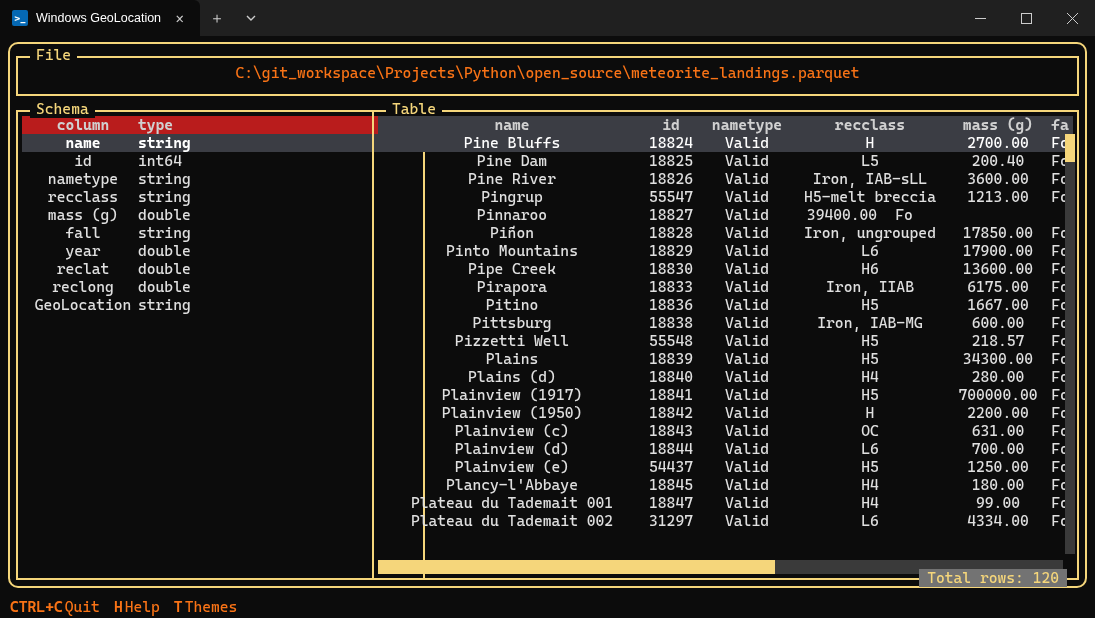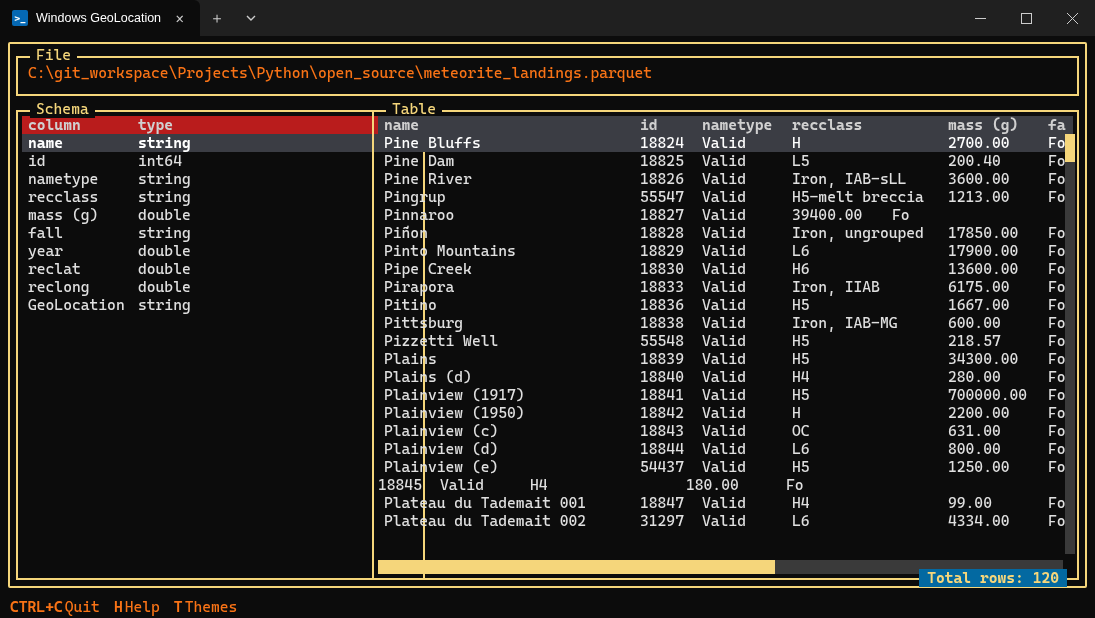--- a/index.html
+++ b/index.html
@@ -50,24 +50,25 @@
   
   .term {
     background:#0c0c0c;
     width:100%;
     height:calc(100% - 36px);
     padding: 6px 8px 4px 8px;
     position:relative;
   }
   .outer-border {
     border:2px solid #f5d67b;
-    border-radius:2px;
+    border-radius:10px;
     width:100%;
     height:calc(100% - 26px);
     position:relative;
+    text-align:center;
   }
 
   
   .panel {
     position:absolute;
     border:2px solid #f5d67b;
   }
   .panel-title {
     position:absolute;
     top:-12px;
@@ -133,24 +134,24 @@
     position:absolute; left:4px; right:14px; bottom:4px; height:14px;
     background:#3a3a3a;
   }
   .table-thumb-h {
     position:absolute; left:0; width:58%; height:100%;
     background:#f5d67b;
   }
 
   .total-rows {
     position:absolute; right:18px; bottom:-1px;
-    background:#0369a1;
+    background:#737373;
     color:#f5d67b;
     padding:0 8px;
-    font-weight:bold;
+    font-weight:normal;
   }
   .statusbar {
     position:absolute; left:10px; bottom:2px;
     color:#ccc; font-family:"Cascadia Mono",monospace;
   }
   .statusbar .key { color:#f97316; font-weight:bold; margin-right:2px; }
   .statusbar .lbl { color:#f97316; margin-right:14px;text-align:center; }
 </style>
 </head>
 <body>
@@ -272,23 +273,23 @@
             <div class="table-row"><span class="tcol-name">Pipe Creek</span><span class="tcol-id">18830</span><span class="tcol-nt">Valid</span><span class="tcol-rc">H6</span><span class="tcol-mass">13600.00</span><span class="tcol-fall">Fo</span></div>
             <div class="table-row"><span class="tcol-name">Pirapora</span><span class="tcol-id">18833</span><span class="tcol-nt">Valid</span><span class="tcol-rc">Iron, IIAB</span><span class="tcol-mass">6175.00</span><span class="tcol-fall">Fo</span></div>
             <div class="table-row"><span class="tcol-name">Pitino</span><span class="tcol-id">18836</span><span class="tcol-nt">Valid</span><span class="tcol-rc">H5</span><span class="tcol-mass">1667.00</span><span class="tcol-fall">Fo</span></div>
             <div class="table-row"><span class="tcol-name">Pittsburg</span><span class="tcol-id">18838</span><span class="tcol-nt">Valid</span><span class="tcol-rc">Iron, IAB-MG</span><span class="tcol-mass">600.00</span><span class="tcol-fall">Fo</span></div>
             <div class="table-row"><span class="tcol-name">Pizzetti Well</span><span class="tcol-id">55548</span><span class="tcol-nt">Valid</span><span class="tcol-rc">H5</span><span class="tcol-mass">218.57</span><span class="tcol-fall">Fo</span></div>
             <div class="table-row"><span class="tcol-name">Plains</span><span class="tcol-id">18839</span><span class="tcol-nt">Valid</span><span class="tcol-rc">H5</span><span class="tcol-mass">34300.00</span><span class="tcol-fall">Fo</span></div>
             <div class="table-row"><span class="tcol-name">Plains (d)</span><span class="tcol-id">18840</span><span class="tcol-nt">Valid</span><span class="tcol-rc">H4</span><span class="tcol-mass">280.00</span><span class="tcol-fall">Fo</span></div>
             <div class="table-row"><span class="tcol-name">Plainview (1917)</span><span class="tcol-id">18841</span><span class="tcol-nt">Valid</span><span class="tcol-rc">H5</span><span class="tcol-mass">700000.00</span><span class="tcol-fall">Fo</span></div>
             <div class="table-row"><span class="tcol-name">Plainview (1950)</span><span class="tcol-id">18842</span><span class="tcol-nt">Valid</span><span class="tcol-rc">H</span><span class="tcol-mass">2200.00</span><span class="tcol-fall">Fo</span></div>
             <div class="table-row"><span class="tcol-name">Plainview (c)</span><span class="tcol-id">18843</span><span class="tcol-nt">Valid</span><span class="tcol-rc">OC</span><span class="tcol-mass">631.00</span><span class="tcol-fall">Fo</span></div>
-            <div class="table-row"><span class="tcol-name">Plainview (d)</span><span class="tcol-id">18844</span><span class="tcol-nt">Valid</span><span class="tcol-rc">L6</span><span class="tcol-mass">800.00</span><span class="tcol-fall">Fo</span></div>
+            <div class="table-row"><span class="tcol-name">Plainview (d)</span><span class="tcol-id">18844</span><span class="tcol-nt">Valid</span><span class="tcol-rc">L6</span><span class="tcol-mass">700.00</span><span class="tcol-fall">Fo</span></div>
             <div class="table-row"><span class="tcol-name">Plainview (e)</span><span class="tcol-id">54437</span><span class="tcol-nt">Valid</span><span class="tcol-rc">H5</span><span class="tcol-mass">1250.00</span><span class="tcol-fall">Fo</span></div>
-            <div class="table-row"><span class="tcol-id">18845</span><span class="tcol-nt">Valid</span><span class="tcol-rc">H4</span><span class="tcol-mass">180.00</span><span class="tcol-fall">Fo</span></div>
+            <div class="table-row"><span class="tcol-name">Plancy-l'Abbaye</span><span class="tcol-id">18845</span><span class="tcol-nt">Valid</span><span class="tcol-rc">H4</span><span class="tcol-mass">180.00</span><span class="tcol-fall">Fo</span></div>
             <div class="table-row"><span class="tcol-name">Plateau du Tademait 001</span><span class="tcol-id">18847</span><span class="tcol-nt">Valid</span><span class="tcol-rc">H4</span><span class="tcol-mass">99.00</span><span class="tcol-fall">Fo</span></div>
             <div class="table-row"><span class="tcol-name">Plateau du Tademait 002</span><span class="tcol-id">31297</span><span class="tcol-nt">Valid</span><span class="tcol-rc">L6</span><span class="tcol-mass">4334.00</span><span class="tcol-fall">Fo</span></div>
           </div>
         <div class="table-scrollbar-v">
           <div class="table-thumb-v"></div>
         </div>
         <div class="table-scrollbar-h">
           <div class="table-thumb-h"></div>
         </div>
       </div>

